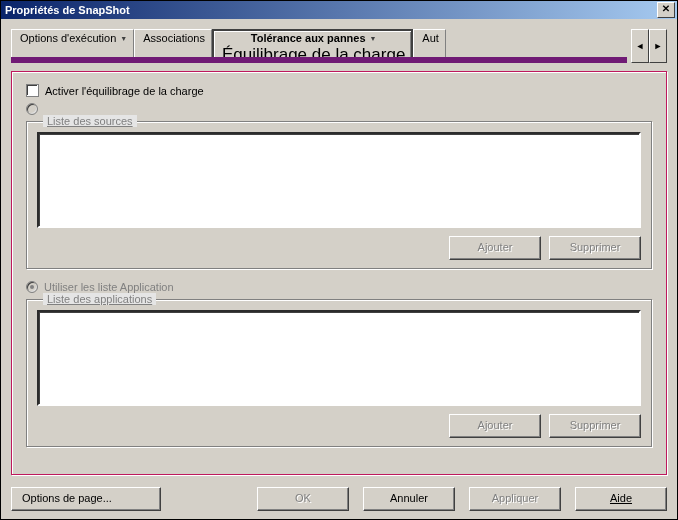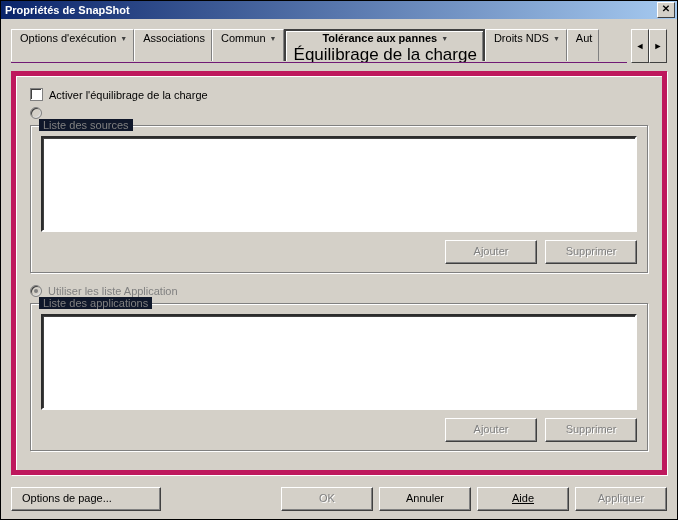--- a/index.html
+++ b/index.html
@@ -49,21 +49,21 @@
     margin: 10px 10px 0 10px;
     display: flex;
     align-items: stretch;
     height: 34px;
   }
   .tabs-scroll {
     flex: 1;
     overflow: hidden;
     display: flex;
     align-items: stretch;
-    border-bottom: 1px solid #701a75;
+    border-bottom: 6px solid #701a75;
   }
   .tab {
     display: flex;
     flex-direction: column;
     justify-content: flex-start;
     align-items: center;
     padding: 2px 6px 0 8px;
     border: 1px solid #fff;
     border-right-color: #808080;
     border-bottom: none;
@@ -109,21 +109,21 @@
     border-bottom-color: #404040;
     display: flex;
     align-items: center;
     justify-content: center;
     font-size: 9px;
     cursor: default;
   }
   .content {
     flex: 1;
     margin: 8px 10px;
-    border: 5px solid #be185d;
+    border: 1px solid #be185d;
     box-shadow: inset 1px 1px 0 #fff, 1px 1px 0 #fff;
     padding: 10px 14px;
     box-sizing: border-box;
     overflow: hidden;
   }
   .checkbox-row, .radio-row {
     display: flex;
     align-items: center;
     gap: 6px;
     margin: 2px 0 6px 0;
@@ -166,24 +166,25 @@
   .groupbox {
     border: 1px solid #808080;
     box-shadow: 1px 1px 0 #fff, inset 1px 1px 0 #fff;
     margin: 6px 0 12px 0;
     padding: 10px 10px 8px 10px;
     position: relative;
   }
   .groupbox .legend {
     position: absolute;
     top: -7px;
-    left: 8px;
-    background: #0f172a;
+    left: 16px;
+    background: #e5e5e5;
     padding: 0 4px;
     color: #808080;
+    text-decoration: underline;
   }
   .listbox {
     height: 92px;
     background: #fff;
     border: 2px inset #d4d0c8;
     border-top-color: #808080;
     border-left-color: #808080;
     border-right-color: #fff;
     border-bottom-color: #fff;
     box-shadow: inset 1px 1px 0 #404040;
@@ -208,21 +209,21 @@
     cursor: default;
   }
   .btn.disabled {
     color: #808080;
     text-shadow: 1px 1px 0 #fff;
   }
   .footer {
     display: flex;
     align-items: center;
     padding: 4px 10px 8px 10px;
-    gap: 6px;
+    gap: 14px;
   }
   .footer .spacer {
     flex: 1;
   }
   .footer .btn {
     min-width: 74px;
   }
   .footer .btn.page-opts {
     min-width: 130px;
     text-align: left;
@@ -247,41 +248,29 @@
         <div class="tab-row">
           <span>Options d'exécution</span>
           <span class="drop">▼</span>
         </div>
       </div>
       <div class="tab">
         <div class="tab-row">
           <span>Associations</span>
         </div>
       </div>
-      <div class="tab">
-        <div class="tab-row">
-          <span>Commun</span>
-          <span class="drop">▼</span>
-        </div>
-      </div>
       <div class="tab active">
         <div class="tab-row">
           <span>Tolérance aux pannes</span>
           <span class="drop">▼</span>
         </div>
         <span class="sub">Équilibrage de la charge</span>
       </div>
       <div class="tab">
         <div class="tab-row">
-          <span>Droits NDS</span>
-          <span class="drop">▼</span>
-        </div>
-      </div>
-      <div class="tab">
-        <div class="tab-row">
           <span>Aut</span>
         </div>
       </div>
     </div>
     <div class="tab-arrow-group">
       <div class="tab-arrow">
         <span>◄</span>
       </div>
       <div class="tab-arrow">
         <span>►</span>
@@ -325,17 +314,17 @@
       </div>
     </div>
 
   </div>
 
   <div class="footer">
     <div class="btn page-opts">Options de page...</div>
     <div class="spacer"></div>
     <div class="btn disabled">OK</div>
     <div class="btn">Annuler</div>
+    <div class="btn disabled">Appliquer</div>
     <div class="btn" style="text-decoration: underline;">Aide</div>
-    <div class="btn disabled">Appliquer</div>
   </div>
 
 </div>
 
 </body></html>

